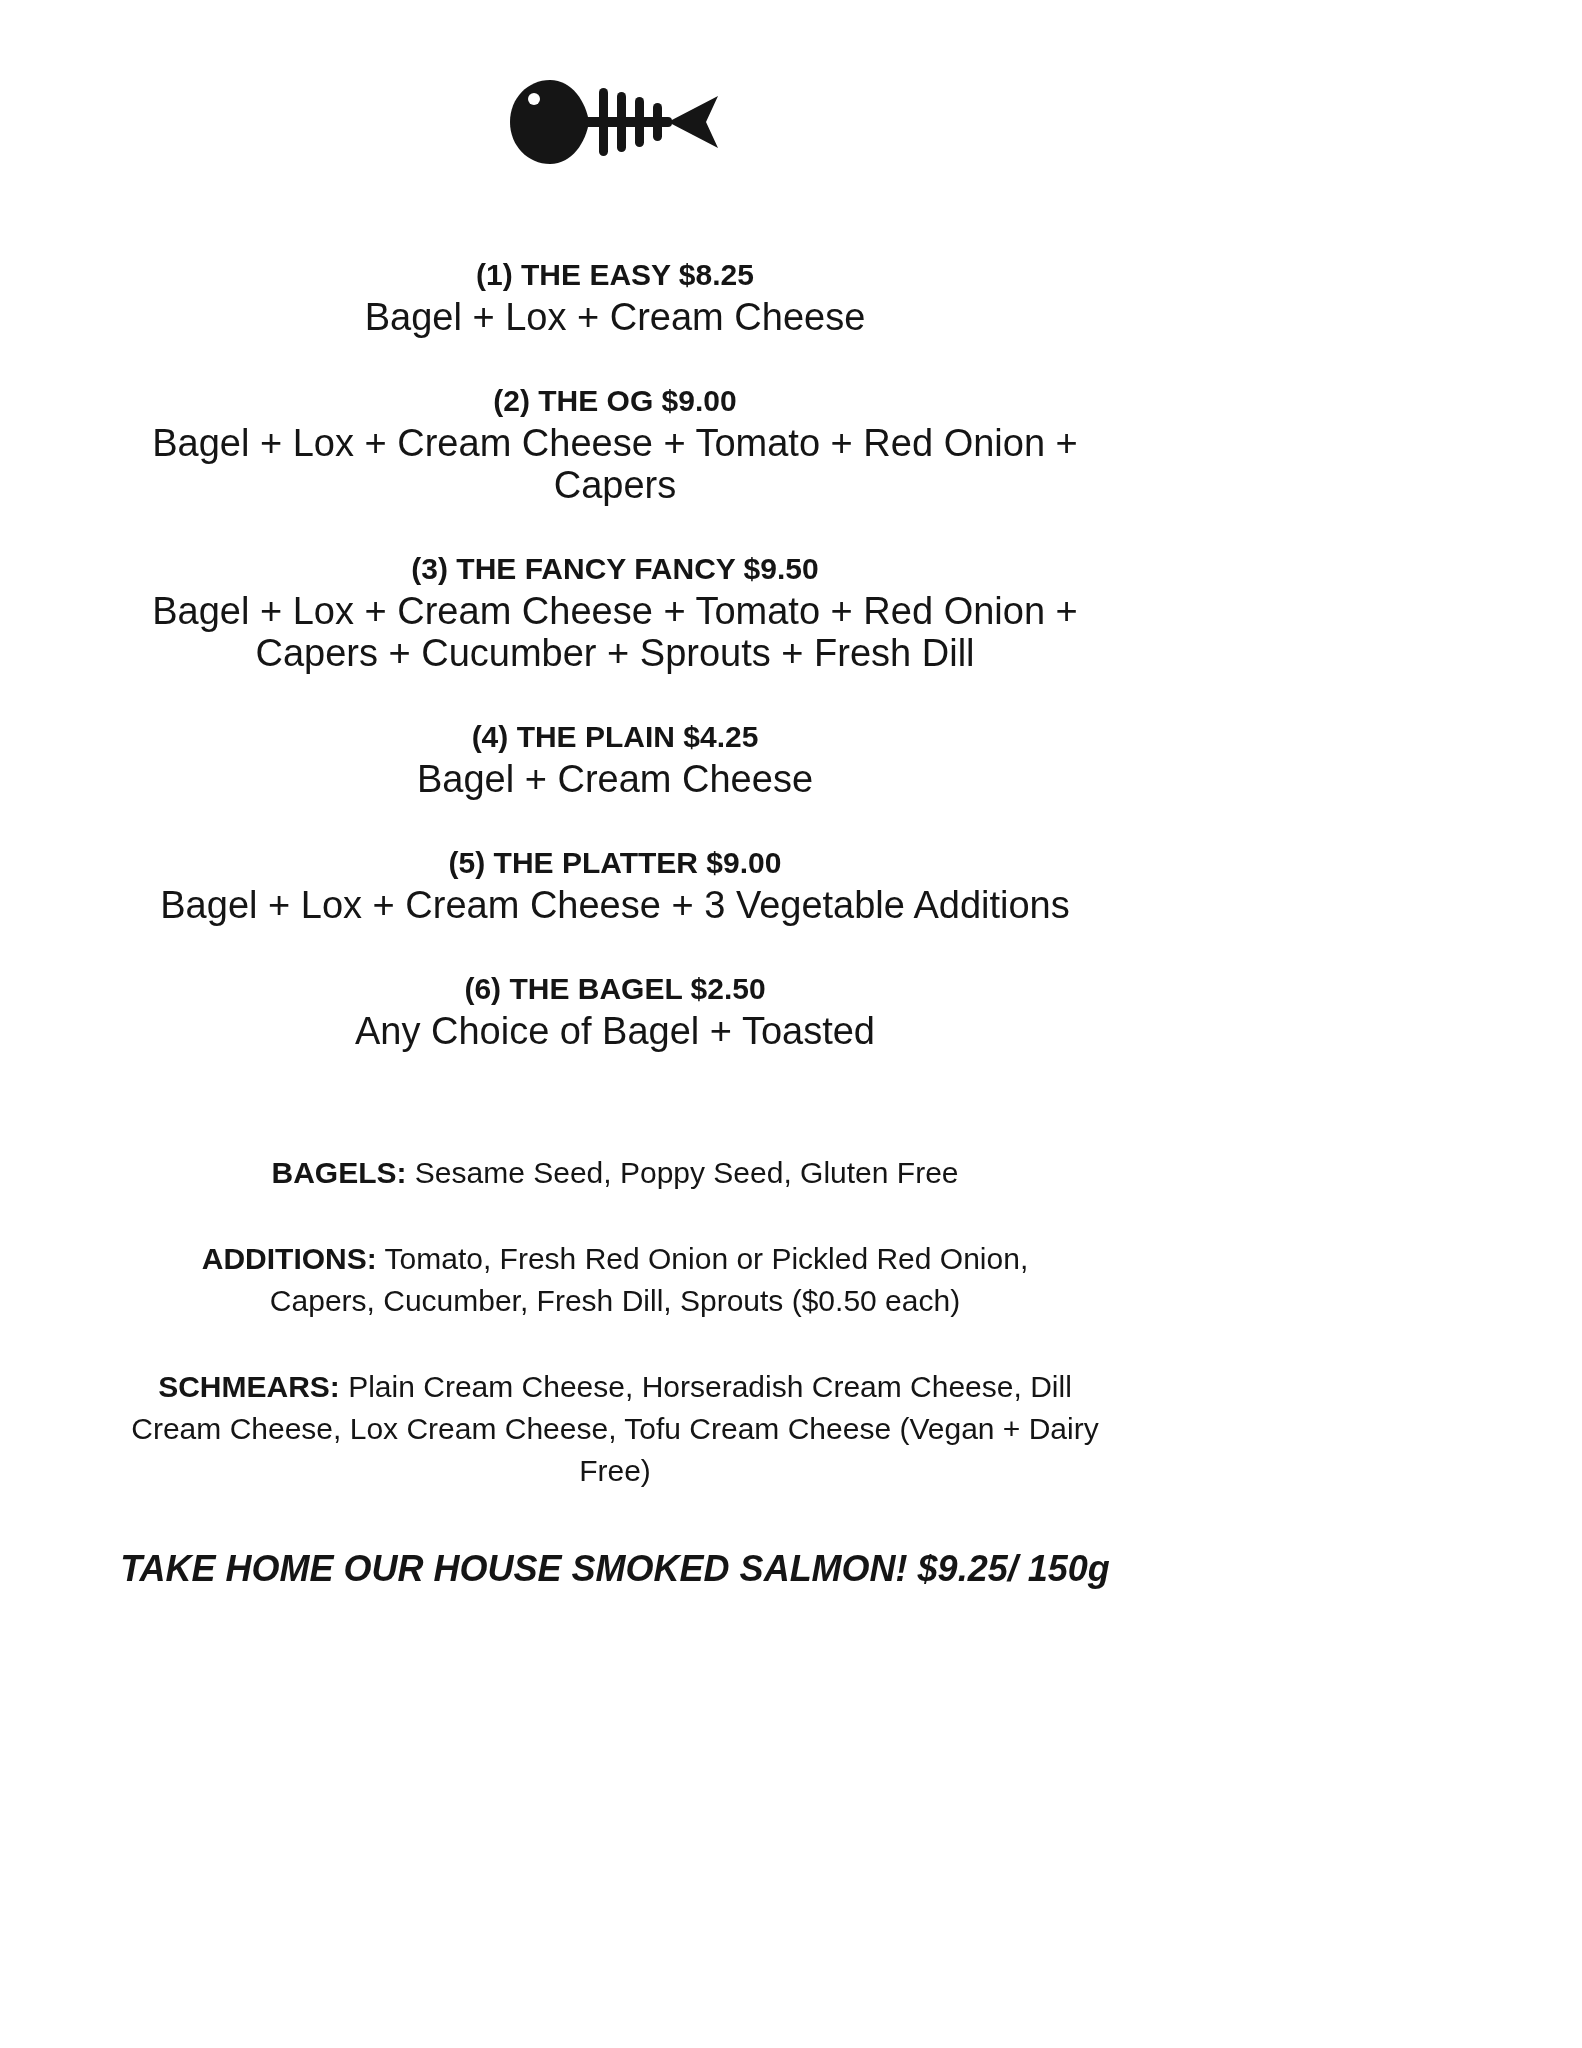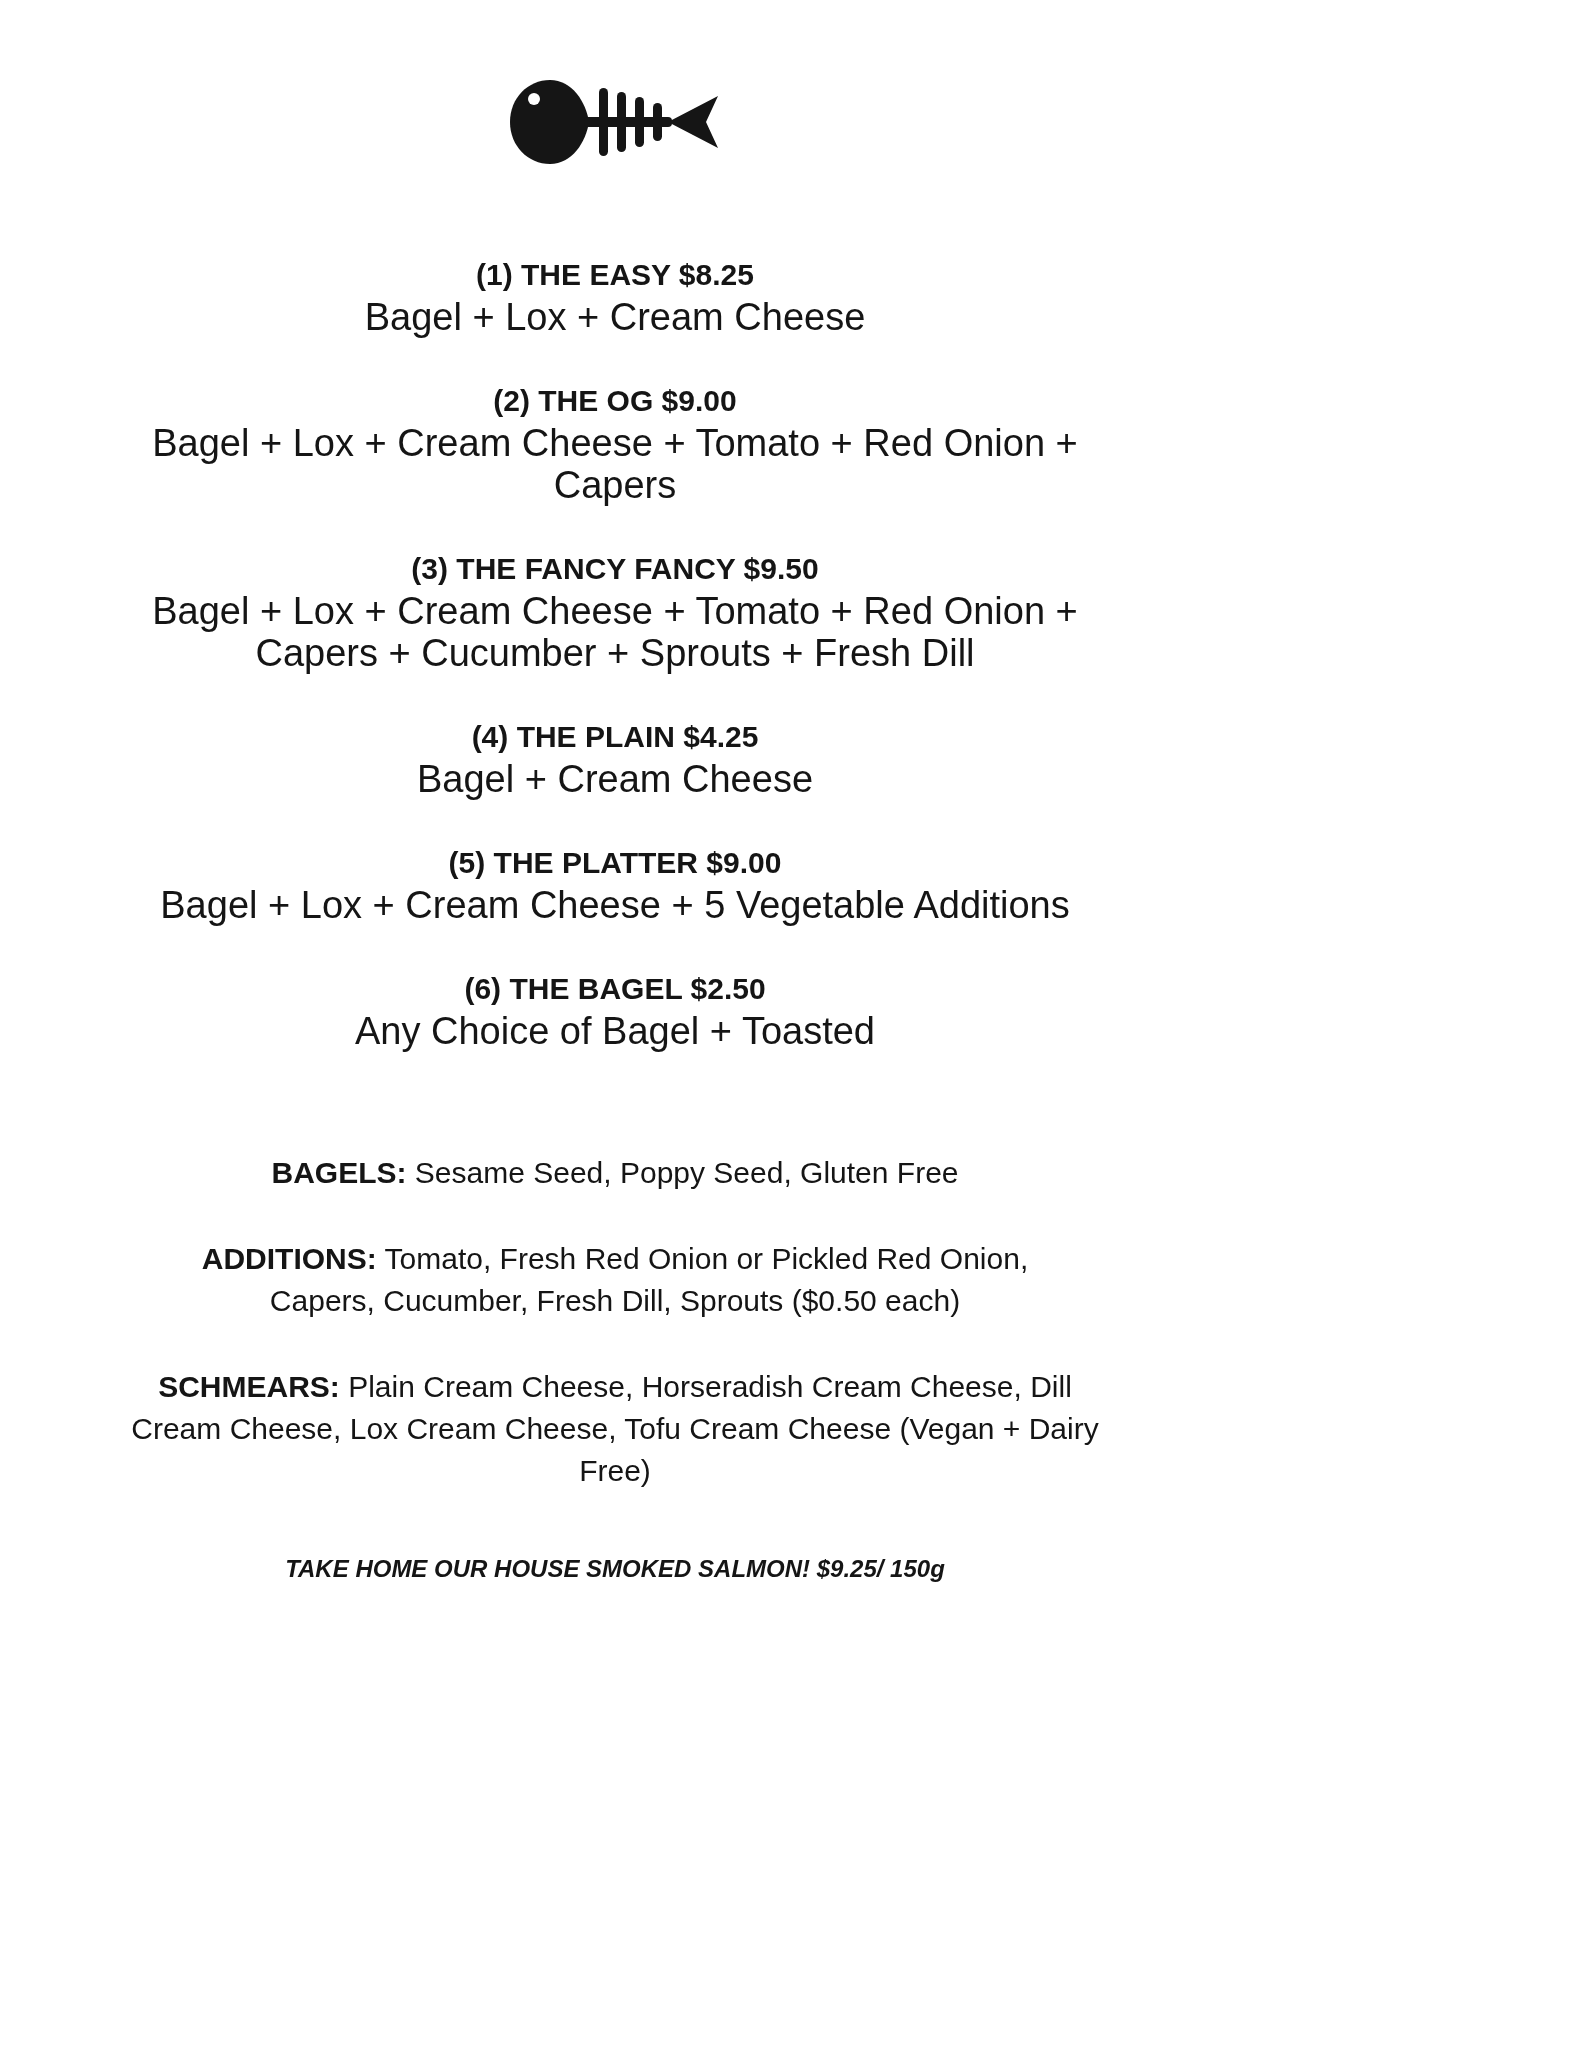--- a/index.html
+++ b/index.html
@@ -46,21 +46,21 @@
   .info-block {
     font-size: 30px;
     line-height: 42px;
     margin: 0 auto 44px auto;
     max-width: 930px;
   }
   .info-label {
     font-weight: bold;
   }
   .footer-note {
-    font-size: 24px;
+    font-size: 36px;
     line-height: 42px;
     font-weight: bold;
     font-style: italic;
     margin-top: 56px;
   }
 </style>
 </head>
 <body>
 
 <div class="page">
@@ -98,21 +98,21 @@
     <p class="item-desc">Bagel + Lox + Cream Cheese + Tomato + Red Onion + Capers + Cucumber + Sprouts + Fresh Dill</p>
   </div>
 
   <div class="menu-item">
     <p class="item-title">(4) THE PLAIN $4.25</p>
     <p class="item-desc">Bagel + Cream Cheese</p>
   </div>
 
   <div class="menu-item">
     <p class="item-title">(5) THE PLATTER $9.00</p>
-    <p class="item-desc">Bagel + Lox + Cream Cheese + 5 Vegetable Additions</p>
+    <p class="item-desc">Bagel + Lox + Cream Cheese + 3 Vegetable Additions</p>
   </div>
 
   <div class="menu-item">
     <p class="item-title">(6) THE BAGEL $2.50</p>
     <p class="item-desc">Any Choice of Bagel + Toasted</p>
   </div>
 
   <div class="info-gap"></div>
 
   <p class="info-block"><span class="info-label">BAGELS:</span><span> Sesame Seed, Poppy Seed, Gluten Free</span></p>

